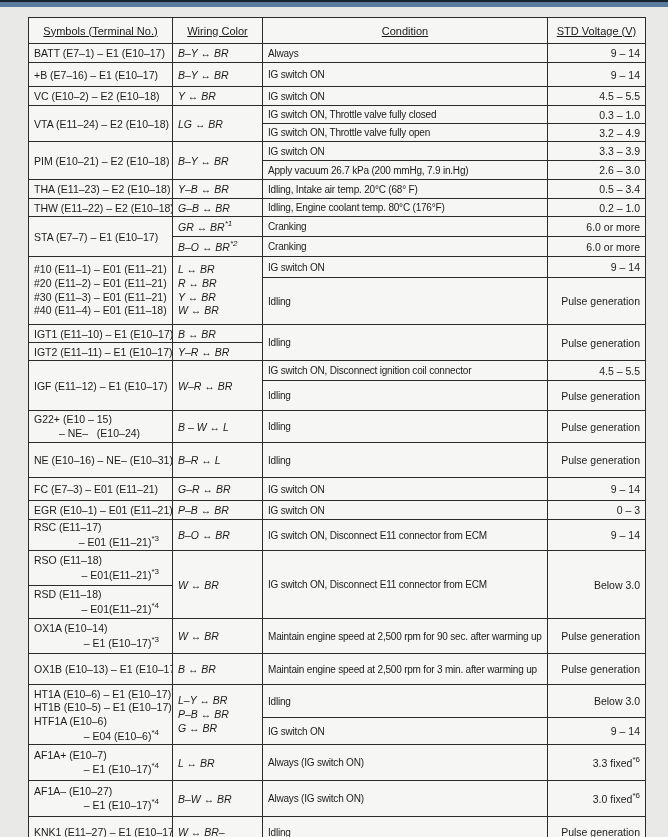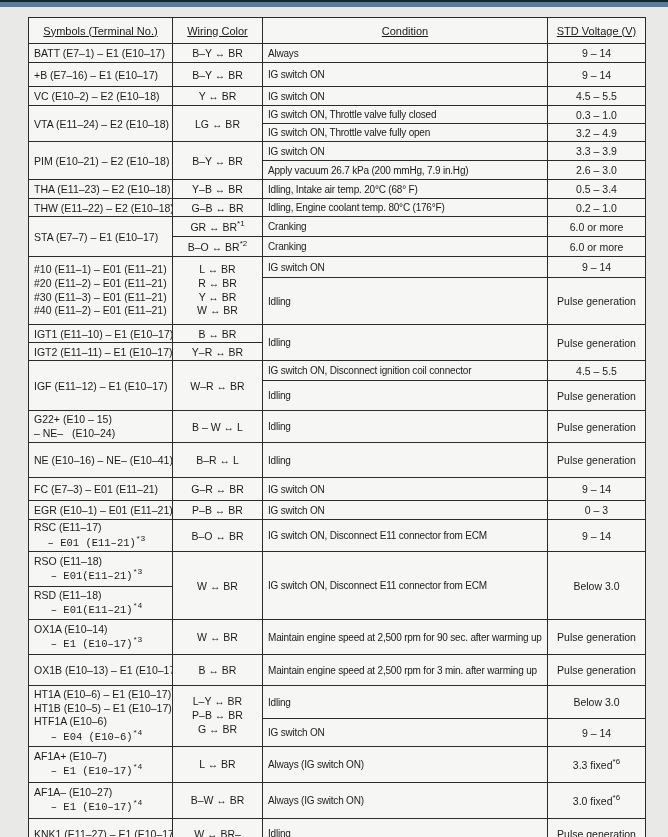--- a/index.html
+++ b/index.html
@@ -32,26 +32,26 @@
     overflow:hidden;
   }
   table.spec th{
     font-weight:normal;
     font-size:11px;
     text-align:center;
     height:23px;
     text-decoration:underline;
   }
   td.c-sym{text-align:left;white-space:nowrap;padding-left:6px;}
-  td.c-wir{text-align:center;white-space:nowrap;padding:1px 2px;}
+  td.c-wir{text-align:left;white-space:nowrap;padding:1px 2px;font-style:italic;}
   td.c-cond{text-align:left;white-space:nowrap;font-size:10px;letter-spacing:-0.2px;padding-left:5px;padding-right:2px;}
-  td.c-std{text-align:center;white-space:nowrap;padding:1px 2px;}
+  td.c-std{text-align:right;white-space:nowrap;padding:1px 2px;}
   .line{line-height:1.32;}
-  .l2{text-align:center;padding-right:8px;font-family:Liberation Mono, monospace;}
-  .pre-right{white-space:pre;text-align:left;padding-right:2px;}
+  .l2{text-align:right;padding-right:8px;}
+  .pre-right{white-space:pre;text-align:center;padding-right:2px;}
   .sup{font-size:8px;vertical-align:super;line-height:1;}
 </style>
 </head>
 <body>
 
 <div class="top-bar"></div>
 
 <table class="spec">
   <colgroup>
     <col style="width:144px">
@@ -135,21 +135,21 @@
     <td class="c-wir"><span>B–O ↔ BR</span><span class="sup">*2</span></td>
     <td class="c-cond">Cranking</td>
     <td class="c-std">6.0 or more</td>
   </tr>
 
   <tr style="height:21px">
     <td class="c-sym" rowspan="2">
       <div class="line">#10 (E11–1) – E01 (E11–21)</div>
       <div class="line">#20 (E11–2) – E01 (E11–21)</div>
       <div class="line">#30 (E11–3) – E01 (E11–21)</div>
-      <div class="line">#40 (E11–2) – E01 (E11–21)</div>
+      <div class="line">#40 (E11–4) – E01 (E11–18)</div>
     </td>
     <td class="c-wir" rowspan="2">
       <div class="line">L ↔ BR</div>
       <div class="line">R ↔ BR</div>
       <div class="line">Y ↔ BR</div>
       <div class="line">W ↔ BR</div>
     </td>
     <td class="c-cond">IG switch ON</td>
     <td class="c-std">9 – 14</td>
   </tr>
@@ -184,21 +184,21 @@
     <td class="c-sym">
       <div class="line">G22+ (E10 – 15)</div>
       <div class="line pre-right">– NE–   (E10–24)</div>
     </td>
     <td class="c-wir">B – W ↔ L</td>
     <td class="c-cond">Idling</td>
     <td class="c-std">Pulse generation</td>
   </tr>
 
   <tr style="height:35px">
-    <td class="c-sym">NE (E10–16) – NE– (E10–41)</td>
+    <td class="c-sym">NE (E10–16) – NE– (E10–31)</td>
     <td class="c-wir">B–R ↔ L</td>
     <td class="c-cond">Idling</td>
     <td class="c-std">Pulse generation</td>
   </tr>
 
   <tr style="height:23px">
     <td class="c-sym">FC (E7–3) – E01 (E11–21)</td>
     <td class="c-wir">G–R ↔ BR</td>
     <td class="c-cond">IG switch ON</td>
     <td class="c-std">9 – 14</td>

